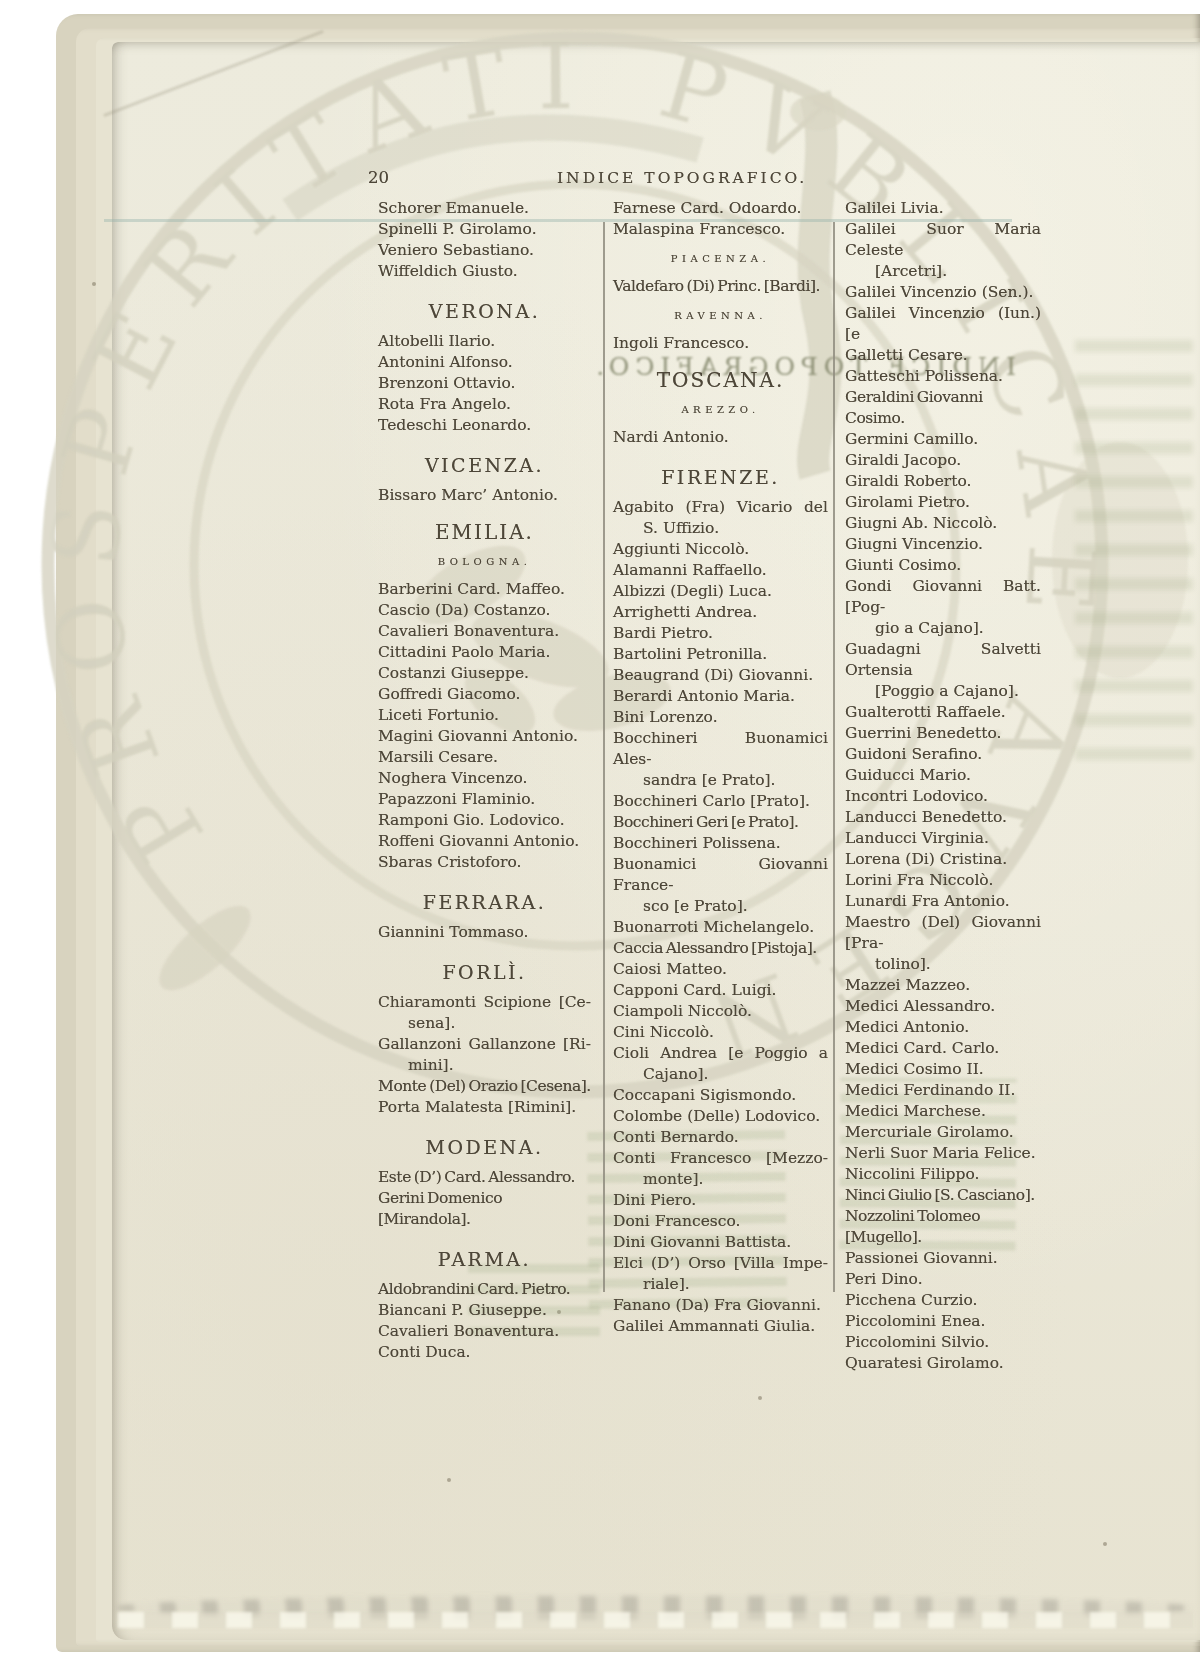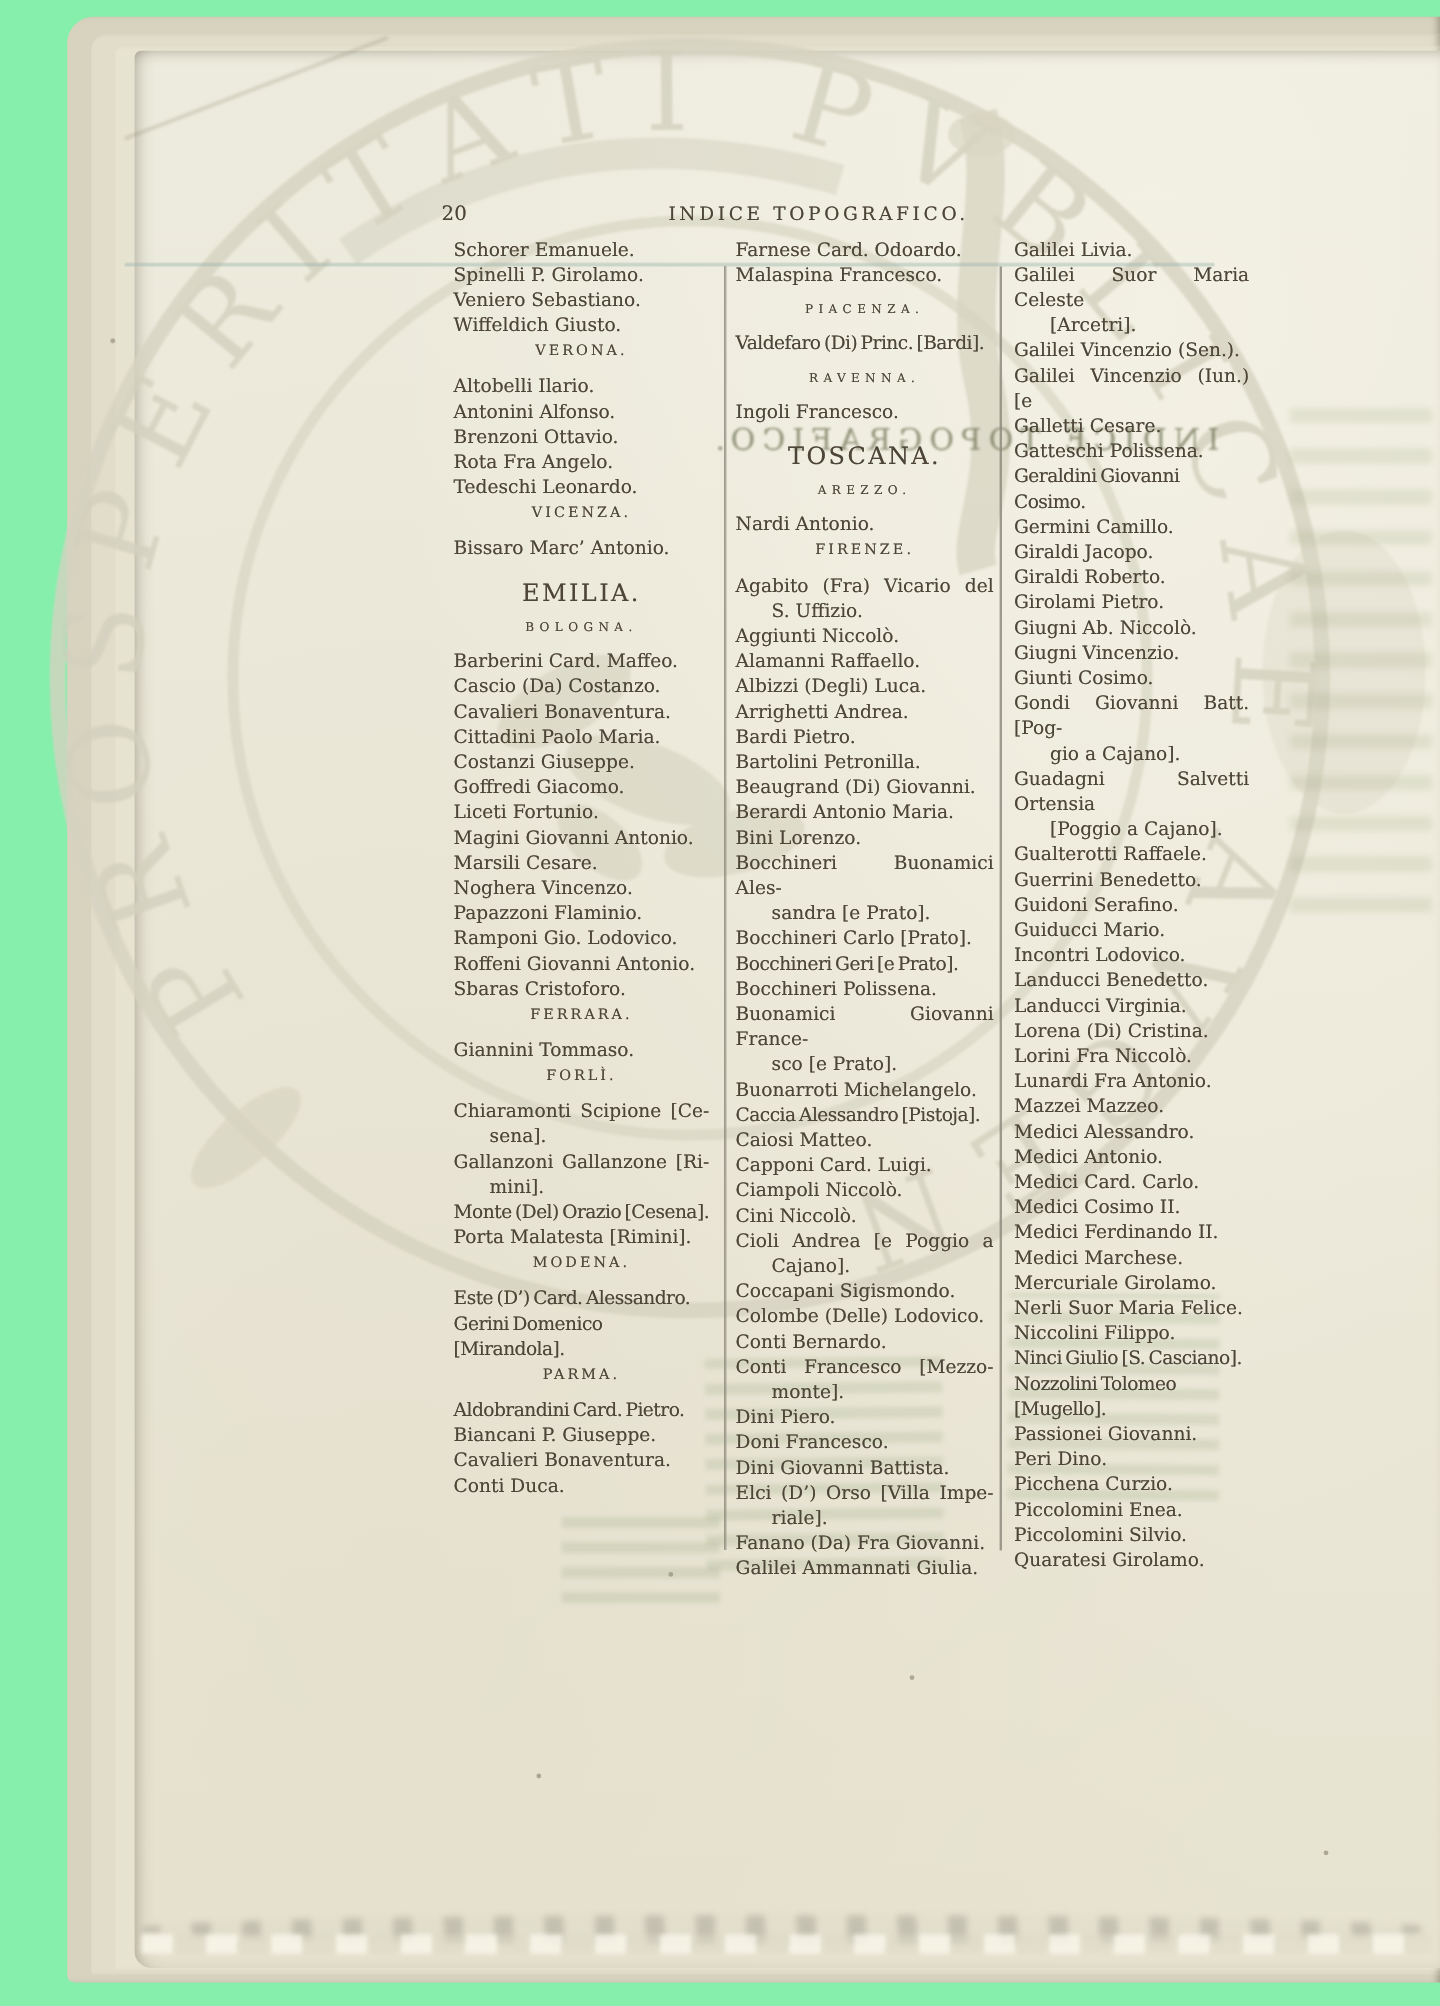--- a/index.html
+++ b/index.html
@@ -1,17 +1,17 @@
 <!DOCTYPE html>
 <html><head>
 <meta charset="utf-8">
 <style>
   html,body{margin:0;padding:0;background:#211f1d;}
   #scan{position:relative;width:1200px;height:1672px;overflow:hidden;
-        background:#86efac;font-family:"DejaVu Serif","Liberation Serif",serif;}
+        background:#ffffff;font-family:"DejaVu Serif","Liberation Serif",serif;}
 
   
   .sheet{position:absolute;right:0;}
   #under-a{left:56px;top:14px;height:1638px;background:#d8d3bf;
            border-radius:22px 0 0 6px;box-shadow:inset -5px 0 6px -3px rgba(110,104,88,.55);}
   #under-b{left:76px;top:28px;height:1618px;background:#e2ddca;
            border-radius:14px 0 0 4px;box-shadow:inset -5px 0 6px -3px rgba(116,110,92,.5);}
   #under-c{left:96px;top:38px;height:1604px;background:#e7e3d1;
            border-radius:8px 0 0 3px;box-shadow:inset -4px 0 5px -3px rgba(116,110,92,.45);}
   #paper{left:112px;top:42px;height:1598px;border-radius:6px 0 0 14px;
@@ -61,21 +61,21 @@
   .col{position:absolute;top:198px;z-index:3;font-size:15.5px;line-height:21px;}
   #col-1{left:378px;width:213px;}
   #col-2{left:613px;width:215px;}
   #col-3{left:845px;width:196px;}
   .line{min-height:21px;}
   .line.wrap{padding-left:30px;}
   .line.j{text-align:justify;text-align-last:justify;}
   .line.tight{letter-spacing:-.45px;word-spacing:-1.6px;}
   .heading{text-align:center;line-height:21px;}
   .h1{font-size:20px;letter-spacing:2px;margin:16px 0 3px;}
-  .h2{font-size:12px;letter-spacing:2.5px;margin:0 0 9px;}
+  .h2{font-size:19px;letter-spacing:2.5px;margin:19px 0 9px;}
   .h3{font-size:10px;letter-spacing:4.5px;margin:8px 0 7px;}
 </style>
 </head>
 <body>
 
 <div id="scan">
 
   <div class="sheet" id="under-a"></div>
   <div class="sheet" id="under-b"></div>
   <div class="sheet" id="under-c"></div>
@@ -447,20 +447,24 @@
       <div class="entry">
         <div class="line">Lorena (Di) Cristina.</div>
       </div>
       <div class="entry">
         <div class="line">Lorini Fra Niccolò.</div>
       </div>
       <div class="entry">
         <div class="line">Lunardi Fra Antonio.</div>
       </div>
       <div class="entry">
+        <div class="line j">Maestro (Del) Giovanni [Pra-</div>
+        <div class="line wrap">tolino].</div>
+      </div>
+      <div class="entry">
         <div class="line">Mazzei Mazzeo.</div>
       </div>
       <div class="entry">
         <div class="line">Medici Alessandro.</div>
       </div>
       <div class="entry">
         <div class="line">Medici Antonio.</div>
       </div>
       <div class="entry">
         <div class="line">Medici Card. Carlo.</div>

